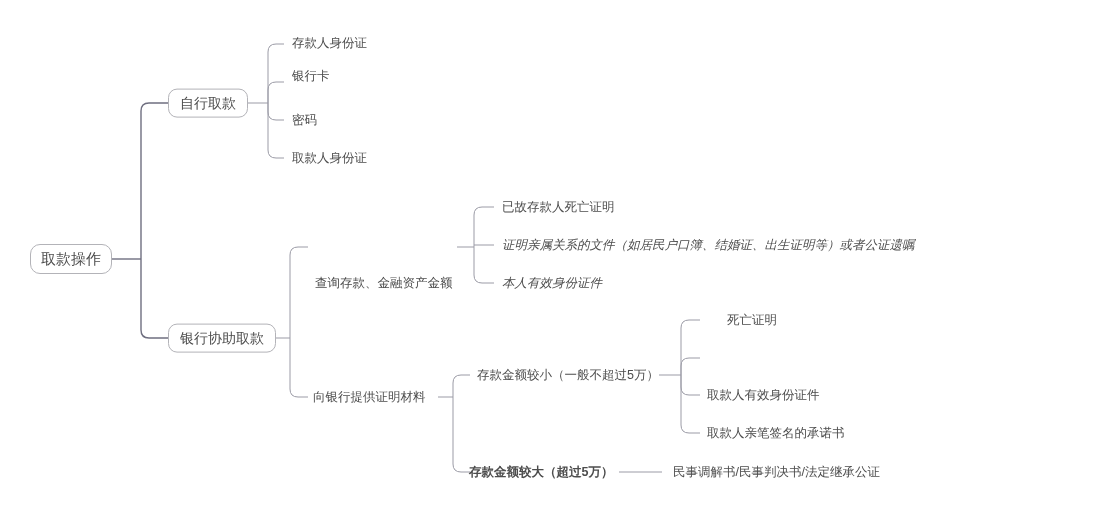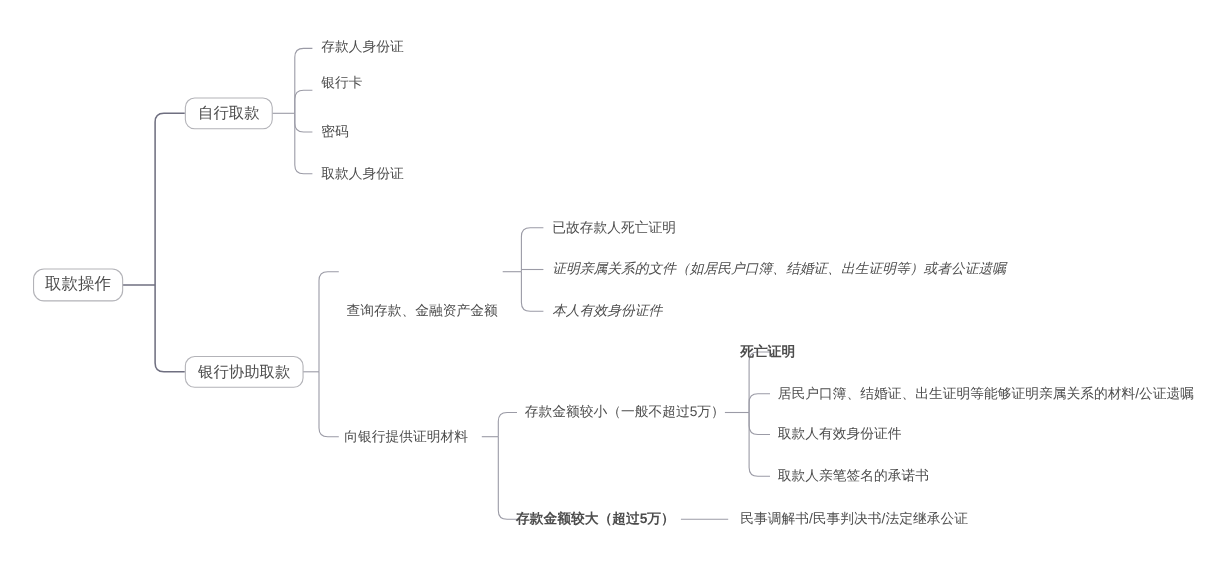--- a/index.html
+++ b/index.html
@@ -79,21 +79,20 @@
   <div class="box-node" style="left:168px; top:338px;text-align:center;">银行协助取款</div>
 
   <div class="leaf" style="left:315px; top:247px;margin-top:36px;">查询存款、金融资产金额</div>
   <div class="leaf" style="left:502px; top:207px;">已故存款人死亡证明</div>
   <div class="leaf" style="left:502px; top:245px;font-style:italic;">证明亲属关系的文件（如居民户口簿、结婚证、出生证明等）或者公证遗嘱</div>
   <div class="leaf" style="left:502px; top:283px;font-style:italic;">本人有效身份证件</div>
 
   <div class="leaf" style="left:313px; top:397px;">向银行提供证明材料</div>
 
   <div class="leaf" style="left:477px; top:375px;">存款金额较小（一般不超过5万）</div>
-  <div class="leaf" style="left:673px; top:320px;font-weight:bold;">死亡证明</div>
-  <div class="leaf" style="left:707px; top:358px;">居民户口簿、结婚证、出生证明等能够证明亲属关系的材料/公证遗嘱</div>
+  <div class="leaf" style="left:727px; top:320px;">死亡证明</div>
   <div class="leaf" style="left:707px; top:395px;text-align:center;">取款人有效身份证件</div>
   <div class="leaf" style="left:707px; top:433px;">取款人亲笔签名的承诺书</div>
 
   <div class="leaf" style="left:469px; top:472px;font-weight:bold;">存款金额较大（超过5万）</div>
   <div class="leaf" style="left:673px; top:472px;">民事调解书/民事判决书/法定继承公证</div>
 
 </div>
 
 </body></html>

